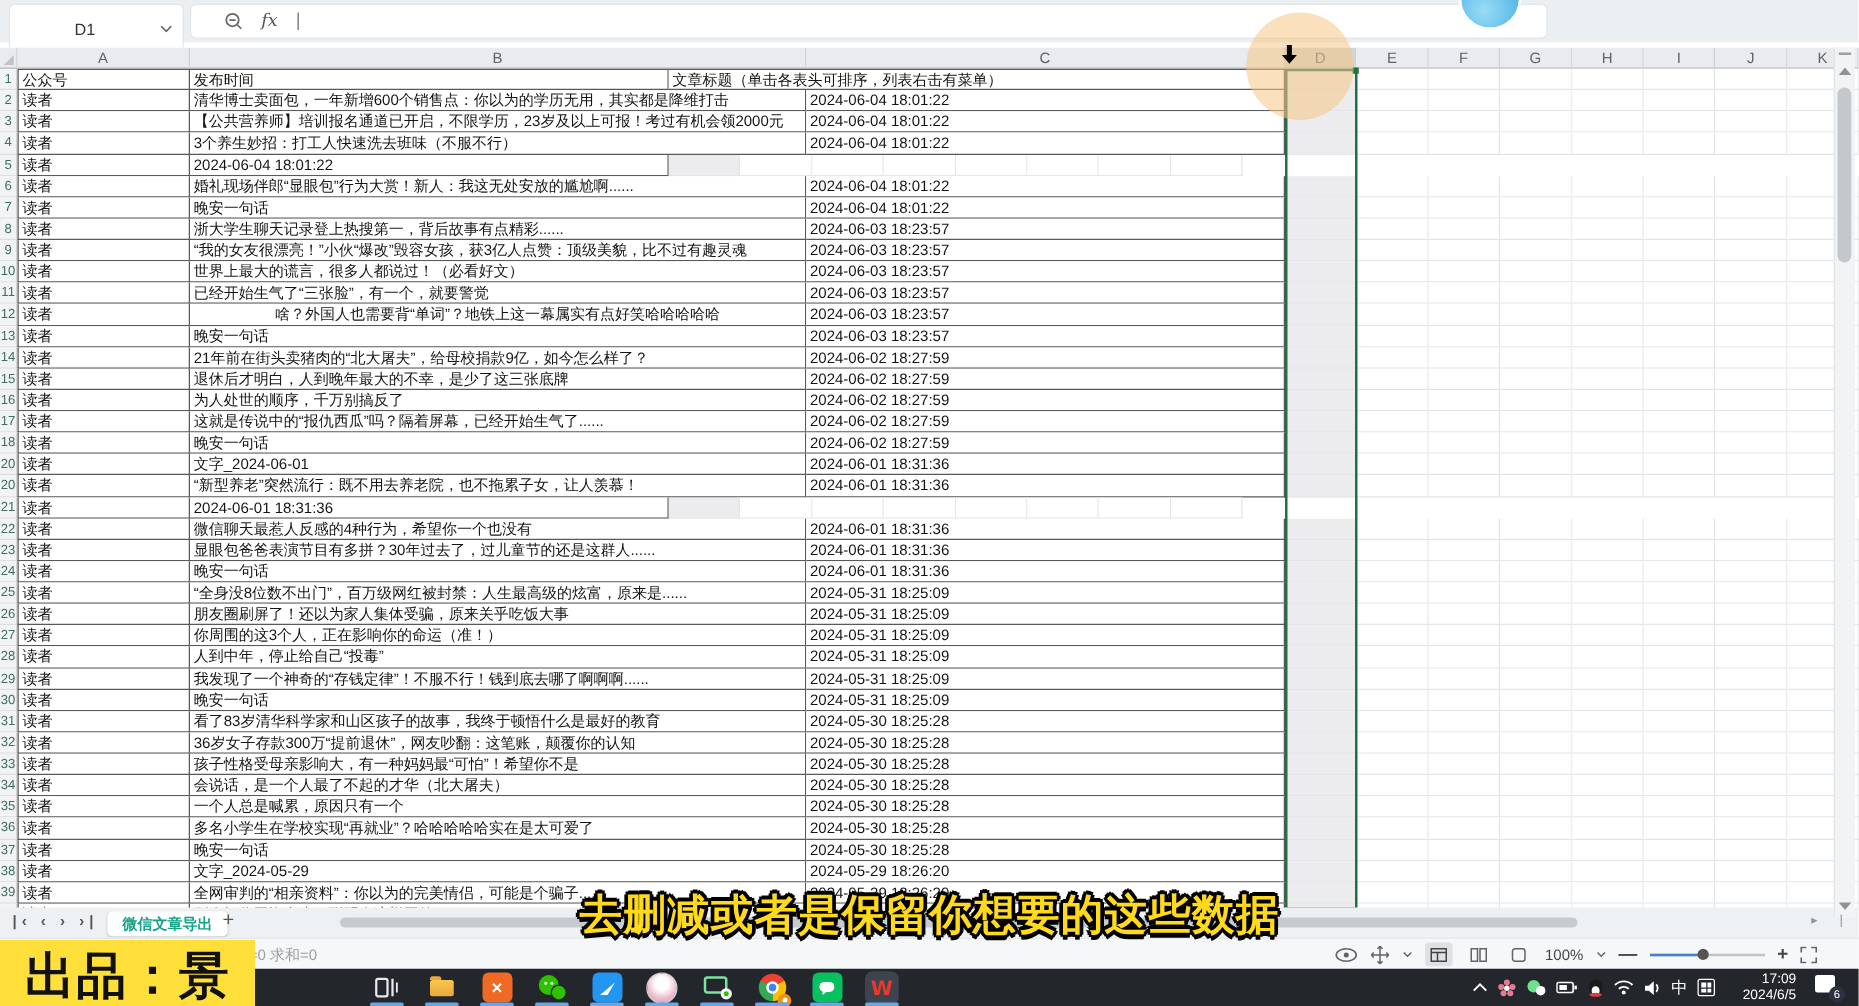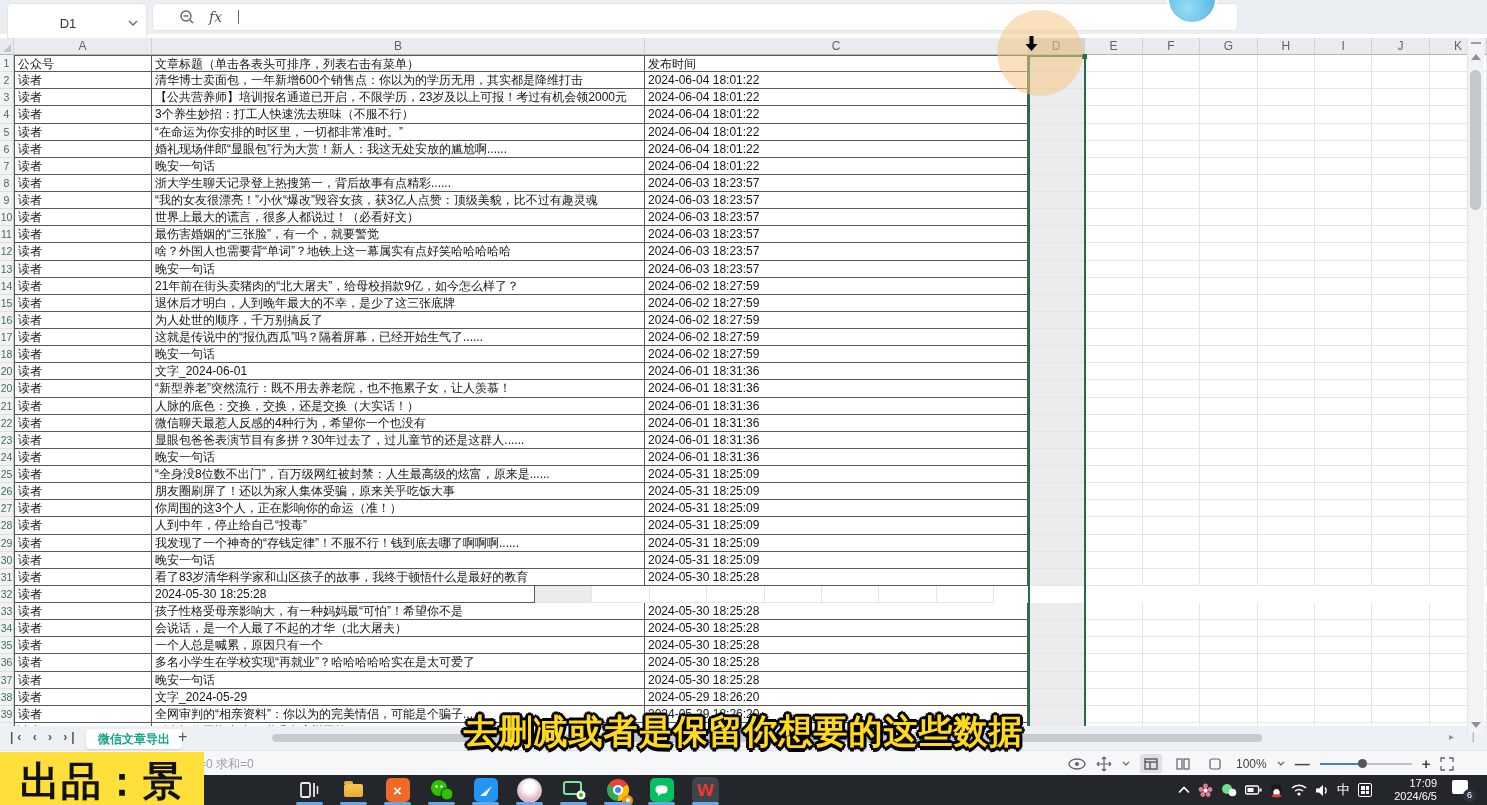--- a/index.html
+++ b/index.html
@@ -143,22 +143,22 @@
       <div class="cell ch" style="width: 57.4px;">I</div>
       <div class="cell ch" style="width: 57.4px;">J</div>
       <div class="cell ch" style="width: 57.4px;">K</div>
     </div>
   <div class="sel-overlay">
     <span class="sel-handle"></span>
   </div>
 <div class="row row1">
       <div class="cell c-num" style="width: 14px;">1</div>
       <div class="cell tbl tbl-first" style="width: 138px;">公众号</div>
+      <div class="cell tbl" style="width: 383px;">发布时间</div>
       <div class="cell tbl" style="width: 493px;">文章标题（单击各表头可排序，列表右击有菜单）</div>
-      <div class="cell tbl" style="width: 383px;">发布时间</div>
       <div class="cell empty selc" style="width: 57.4px;"></div>
       <div class="cell empty" style="width: 57.4px;"></div>
       <div class="cell empty" style="width: 57.4px;"></div>
       <div class="cell empty" style="width: 57.4px;"></div>
       <div class="cell empty" style="width: 57.4px;"></div>
       <div class="cell empty" style="width: 57.4px;"></div>
       <div class="cell empty" style="width: 57.4px;"></div>
       <div class="cell empty" style="width: 57.4px;"></div>
     </div>
     <div class="row">
@@ -199,21 +199,20 @@
       <div class="cell empty" style="width: 57.4px;"></div>
       <div class="cell empty" style="width: 57.4px;"></div>
       <div class="cell empty" style="width: 57.4px;"></div>
       <div class="cell empty" style="width: 57.4px;"></div>
       <div class="cell empty" style="width: 57.4px;"></div>
       <div class="cell empty" style="width: 57.4px;"></div>
     </div>
     <div class="row">
       <div class="cell c-num" style="width: 14px;">5</div>
       <div class="cell tbl tbl-first" style="width: 138px;">读者</div>
-      <div class="cell tbl" style="width: 493px;">“在命运为你安排的时区里，一切都非常准时。”</div>
       <div class="cell tbl" style="width: 383px;">2024-06-04 18:01:22</div>
       <div class="cell empty selc" style="width: 57.4px;"></div>
       <div class="cell empty" style="width: 57.4px;"></div>
       <div class="cell empty" style="width: 57.4px;"></div>
       <div class="cell empty" style="width: 57.4px;"></div>
       <div class="cell empty" style="width: 57.4px;"></div>
       <div class="cell empty" style="width: 57.4px;"></div>
       <div class="cell empty" style="width: 57.4px;"></div>
       <div class="cell empty" style="width: 57.4px;"></div>
     </div>
@@ -283,35 +282,35 @@
       <div class="cell empty" style="width: 57.4px;"></div>
       <div class="cell empty" style="width: 57.4px;"></div>
       <div class="cell empty" style="width: 57.4px;"></div>
       <div class="cell empty" style="width: 57.4px;"></div>
       <div class="cell empty" style="width: 57.4px;"></div>
       <div class="cell empty" style="width: 57.4px;"></div>
     </div>
     <div class="row">
       <div class="cell c-num" style="width: 14px;">11</div>
       <div class="cell tbl tbl-first" style="width: 138px;">读者</div>
-      <div class="cell tbl" style="width: 493px;">最伤害婚姻的“三张脸”，有一个，就要警觉</div>
+      <div class="cell tbl" style="width: 493px;">已经开始生气了“三张脸”，有一个，就要警觉</div>
       <div class="cell tbl" style="width: 383px;">2024-06-03 18:23:57</div>
       <div class="cell empty selc" style="width: 57.4px;"></div>
       <div class="cell empty" style="width: 57.4px;"></div>
       <div class="cell empty" style="width: 57.4px;"></div>
       <div class="cell empty" style="width: 57.4px;"></div>
       <div class="cell empty" style="width: 57.4px;"></div>
       <div class="cell empty" style="width: 57.4px;"></div>
       <div class="cell empty" style="width: 57.4px;"></div>
       <div class="cell empty" style="width: 57.4px;"></div>
     </div>
     <div class="row">
       <div class="cell c-num" style="width: 14px;">12</div>
       <div class="cell tbl tbl-first" style="width: 138px;">读者</div>
-      <div class="cell tbl" style="width: 493px;">啥？外国人也需要背“单词”？地铁上这一幕属实有点好笑哈哈哈哈哈</div>
+      <div class="cell tbl" style="width: 493px; text-align: center;">啥？外国人也需要背“单词”？地铁上这一幕属实有点好笑哈哈哈哈哈</div>
       <div class="cell tbl" style="width: 383px;">2024-06-03 18:23:57</div>
       <div class="cell empty selc" style="width: 57.4px;"></div>
       <div class="cell empty" style="width: 57.4px;"></div>
       <div class="cell empty" style="width: 57.4px;"></div>
       <div class="cell empty" style="width: 57.4px;"></div>
       <div class="cell empty" style="width: 57.4px;"></div>
       <div class="cell empty" style="width: 57.4px;"></div>
       <div class="cell empty" style="width: 57.4px;"></div>
       <div class="cell empty" style="width: 57.4px;"></div>
     </div>
@@ -423,21 +422,20 @@
       <div class="cell empty" style="width: 57.4px;"></div>
       <div class="cell empty" style="width: 57.4px;"></div>
       <div class="cell empty" style="width: 57.4px;"></div>
       <div class="cell empty" style="width: 57.4px;"></div>
       <div class="cell empty" style="width: 57.4px;"></div>
       <div class="cell empty" style="width: 57.4px;"></div>
     </div>
     <div class="row">
       <div class="cell c-num" style="width: 14px;">21</div>
       <div class="cell tbl tbl-first" style="width: 138px;">读者</div>
-      <div class="cell tbl" style="width: 493px;">人脉的底色：交换，交换，还是交换（大实话！）</div>
       <div class="cell tbl" style="width: 383px;">2024-06-01 18:31:36</div>
       <div class="cell empty selc" style="width: 57.4px;"></div>
       <div class="cell empty" style="width: 57.4px;"></div>
       <div class="cell empty" style="width: 57.4px;"></div>
       <div class="cell empty" style="width: 57.4px;"></div>
       <div class="cell empty" style="width: 57.4px;"></div>
       <div class="cell empty" style="width: 57.4px;"></div>
       <div class="cell empty" style="width: 57.4px;"></div>
       <div class="cell empty" style="width: 57.4px;"></div>
     </div>
@@ -577,20 +575,21 @@
       <div class="cell empty" style="width: 57.4px;"></div>
       <div class="cell empty" style="width: 57.4px;"></div>
       <div class="cell empty" style="width: 57.4px;"></div>
       <div class="cell empty" style="width: 57.4px;"></div>
       <div class="cell empty" style="width: 57.4px;"></div>
       <div class="cell empty" style="width: 57.4px;"></div>
     </div>
     <div class="row">
       <div class="cell c-num" style="width: 14px;">32</div>
       <div class="cell tbl tbl-first" style="width: 138px;">读者</div>
+      <div class="cell tbl" style="width: 493px;">36岁女子存款300万“提前退休”，网友吵翻：这笔账，颠覆你的认知</div>
       <div class="cell tbl" style="width: 383px;">2024-05-30 18:25:28</div>
       <div class="cell empty selc" style="width: 57.4px;"></div>
       <div class="cell empty" style="width: 57.4px;"></div>
       <div class="cell empty" style="width: 57.4px;"></div>
       <div class="cell empty" style="width: 57.4px;"></div>
       <div class="cell empty" style="width: 57.4px;"></div>
       <div class="cell empty" style="width: 57.4px;"></div>
       <div class="cell empty" style="width: 57.4px;"></div>
       <div class="cell empty" style="width: 57.4px;"></div>
     </div>

